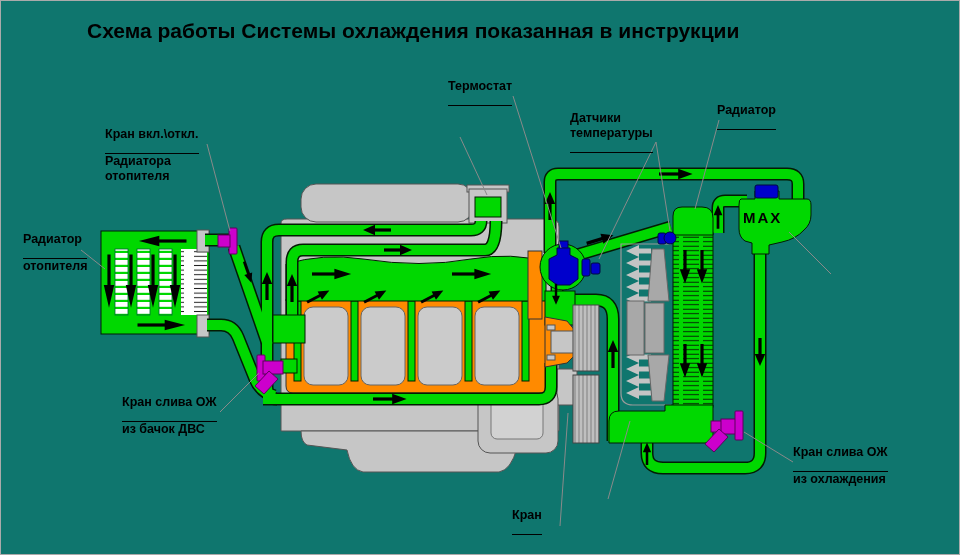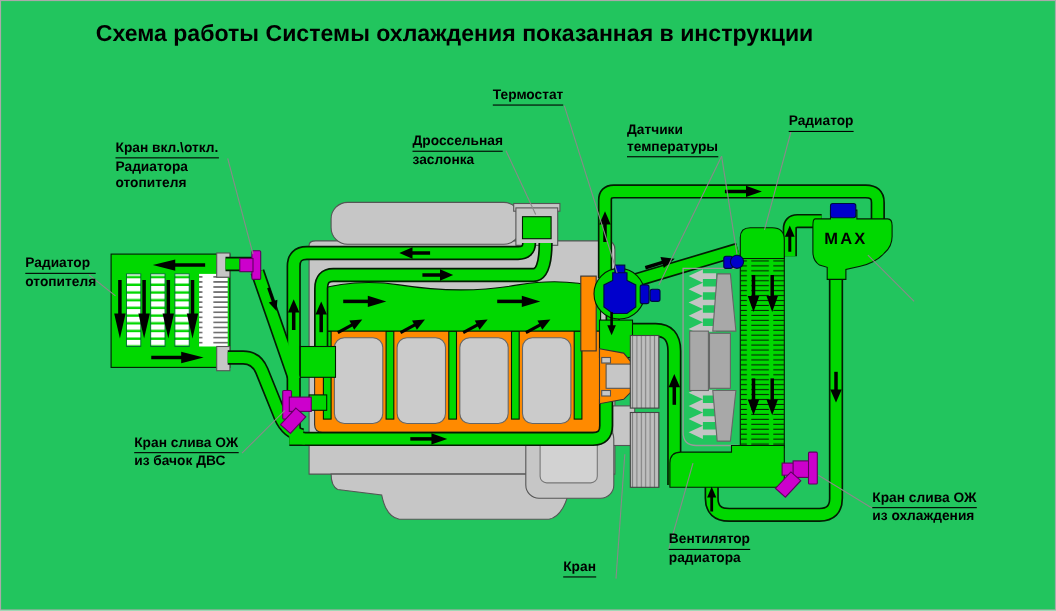--- a/index.html
+++ b/index.html
@@ -1,24 +1,24 @@
 <!DOCTYPE html>
 <html style="--coolant: #00d800; --engine: #c6c6c6; --block: #ff8a00; --valve: #cc00cc; --blue: #0000cc; --fan: #a8a8a8; --leader: #8a8a8a;"><head>
 <meta charset="utf-8">
 <style>
   html,body{margin:0;padding:0;background:#fff;}
-  #stage{position:relative;width:960px;height:555px;background:#22c55e;overflow:hidden;
+  #stage{position:relative;width:960px;height:555px;background:#0f766e;overflow:hidden;
          border:1px solid #aaa;box-sizing:border-box;
          font-family:"Liberation Sans",sans-serif;}
   #diagram{position:absolute;left:0;top:0;}
   .title{position:absolute;left:86px;top:17px;font:700 21px/26px "Liberation Sans",sans-serif;color:#000;}
   .lbl{position:absolute;font:700 12.5px/15px "Liberation Sans",sans-serif;color:#000;white-space:nowrap;}
   .lbl span{display:block;}
-  .ul{border-bottom:1.6px solid #000;display:inline-block;padding-bottom:1px;}
-  .maxmark{position:absolute;left:742px;top:208px;width:52px;text-align:center;
+  .ul{border-bottom:1.6px solid #000;display:inline-block;padding-bottom:11px;}
+  .maxmark{position:absolute;left:742px;top:208px;width:52px;
            font:800 15px/18px "Liberation Sans",sans-serif;letter-spacing:2px;color:#000;}
   
   .pipe-o{fill:none;stroke:#031c03;stroke-width:13px;stroke-linejoin:round;stroke-linecap:butt;}
   .pipe-i{fill:none;stroke:var(--coolant,#00d800);stroke-width:10px;stroke-linejoin:round;stroke-linecap:butt;}
   .gfill{fill:var(--coolant,#00d800);stroke:#031c03;stroke-width:1px;}
   .cfill{fill:var(--coolant,#00d800);}
   .gray{fill:var(--engine,#c6c6c6);stroke:#555;stroke-width:1px;}
   .cyl{fill:#cbcbcb;stroke:#666;stroke-width:1px;}
   .orange{fill:var(--block,#ff8a00);stroke:#333;stroke-width:1px;}
   .mag{fill:var(--valve,#cc00cc);stroke:#5d005d;stroke-width:1px;}
@@ -257,24 +257,20 @@
     <line class="leaderline" x1="559" y1="525" x2="567" y2="412"></line>
   </g>
 </svg>
 
 <div class="title">Схема работы Системы охлаждения показанная в инструкции</div>
 
 <div class="lbl" style="left:447px;top:78px">
   <span class="ul">Термостат</span>
 </div>
 
-<div class="lbl" style="left:374px;top:120px">
-  <span class="ul">Дроссельная</span>
-  <span>заслонка</span>
-</div>
 
 <div class="lbl" style="left:569px;top:110px">
   <span>Датчики</span>
   <span class="ul">температуры</span>
 </div>
 
 <div class="lbl" style="left:716px;top:102px">
   <span class="ul">Радиатор</span>
 </div>
 
@@ -293,24 +289,20 @@
 <div class="lbl" style="left:121px;top:394px">
   <span class="ul">Кран слива ОЖ</span>
   <span>из бачок ДВС</span>
 </div>
 
 <div class="lbl" style="left:792px;top:444px">
   <span class="ul">Кран слива ОЖ</span>
   <span>из охлаждения</span>
 </div>
 
-<div class="lbl" style="left:607px;top:482px">
-  <span class="ul">Вентилятор</span>
-  <span>радиатора</span>
-</div>
 
 <div class="lbl" style="left:511px;top:507px">
   <span class="ul">Кран</span>
 </div>
 
 <div class="maxmark">MAX</div>
 
 </div>
 
 </body></html>

